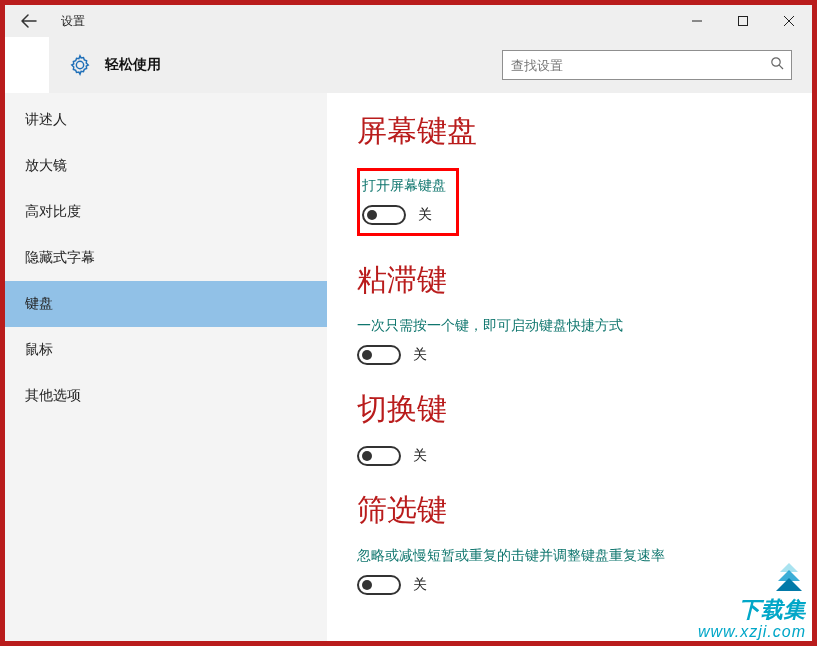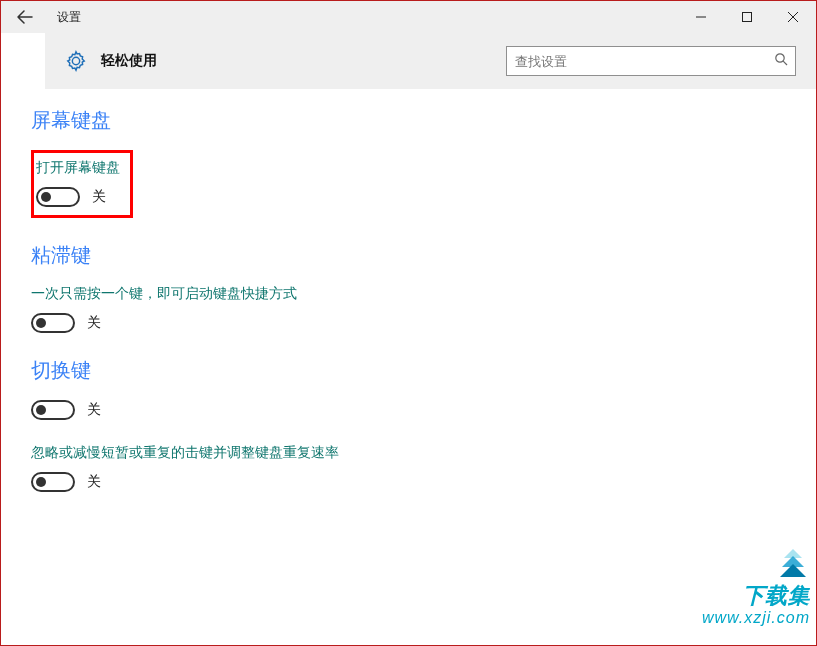--- a/index.html
+++ b/index.html
@@ -1,46 +1,46 @@
 <!DOCTYPE html>
 <html><head>
 <meta charset="utf-8">
 <style>
   * { box-sizing: border-box; margin: 0; padding: 0; font-family: "Microsoft YaHei", "Segoe UI", sans-serif; }
   body { background: #fff; }
-  .window { width: 817px; height: 646px; border: 1px solid #b91c1c; position: relative; background: #fff; overflow: hidden; }
+  .window { width: 817px; height: 646px; border: 5px solid #b91c1c; position: relative; background: #fff; overflow: hidden; }
   .titlebar { height: 32px; background: #efefef; display: flex; align-items: center; position: relative; }
   .back-btn { width: 48px; height: 32px; display: flex; align-items: center; justify-content: center; cursor: pointer; }
   .back-btn svg { width: 16px; height: 16px; }
   .title { font-size: 12px; color: #222; margin-left: 8px; }
   .win-controls { position: absolute; right: 0; top: 0; display: flex; }
   .win-btn { width: 46px; height: 32px; display: flex; align-items: center; justify-content: center; cursor: pointer; }
   .win-btn svg { width: 10px; height: 10px; }
   .subheader { height: 56px; background: #efefef; display: flex; align-items: center; padding: 0 20px; border-bottom: 0; margin-left: 44px; }
   .gear { width: 22px; height: 22px; margin-right: 14px; }
   .subtitle { font-size: 14px; font-weight: 600; color: #111; flex: 0 0 auto; }
   .search-wrap { margin-left: auto; width: 290px; }
   .search { width: 100%; height: 30px; border: 1px solid #8f8f8f; background: #fff; padding: 0 30px 0 8px; font-size: 13px; color: #666; outline: none; }
   .search::placeholder { color: #777; }
   .search-box { position: relative; }
   .search-icon { position: absolute; right: 8px; top: 50%; transform: translateY(-50%); pointer-events: none; }
   .body { display: flex; height: calc(100% - 88px); }
   .sidebar { width: 322px; background: #f4f4f4; padding-top: 4px; }
   .sidebar-item { height: 46px; display: flex; align-items: center; padding-left: 20px; font-size: 14px; color: #222; cursor: pointer; }
   .sidebar-item.selected { background: #91c1e7; }
   .content { flex: 1; background: #fff; padding: 18px 26px 10px 30px; overflow: hidden; position: relative; }
-  .section-title { font-size: 20px; font-weight: 400; color: #3b82f6; margin-bottom: 16px; margin-top: 0; }
+  .section-title { font-size: 30px; font-weight: 400; color: #b91c1c; margin-bottom: 16px; margin-top: 0; }
   .section { margin-bottom: 24px; }
   .desc { font-size: 14px; color: #0f766e; margin-bottom: 10px; }
   .toggle-row { display: flex; align-items: center; gap: 12px; }
   .toggle { width: 44px; height: 20px; border: 2px solid #333; border-radius: 10px; position: relative; background: #fff; cursor: pointer; }
   .toggle .knob { width: 10px; height: 10px; background: #333; border-radius: 50%; position: absolute; left: 3px; top: 50%; transform: translateY(-50%); }
   .toggle-label { font-size: 14px; color: #222; }
   .highlight { border: 3px solid #ff0000; padding: 6px 10px 8px 2px; display: inline-block; }
-  .watermark { position: absolute; right: 6px; bottom: 18px; text-align: right; }
+  .watermark { position: absolute; right: 6px; bottom: 0; text-align: right; }
   .wm-arrow { display:inline-block; }
   .wm-text { font-size: 22px; font-weight: 700; font-style: italic; color: #02a7c8; letter-spacing: 0.5px; }
   .wm-text2 { font-size: 16px; color: #02a7c8; font-style: italic; letter-spacing: 1px; margin-top: -2px; }
 </style>
 </head>
 <body>
 
 <div class="window">
 
   <div class="titlebar">
@@ -82,20 +82,43 @@
           <svg width="14" height="14" viewBox="0 0 14 14">
               <circle cx="6" cy="6" r="4.2" stroke="#666" stroke-width="1.2" fill="none"></circle>
               <line x1="9.2" y1="9.2" x2="13" y2="13" stroke="#666" stroke-width="1.2"></line>
             </svg>
         </span>
       </div>
     </div>
   </div>
 
   <div class="body">
+    <div class="sidebar">
+      <div class="sidebar-item">
+          <span>讲述人</span>
+        </div>
+      <div class="sidebar-item">
+          <span>放大镜</span>
+        </div>
+      <div class="sidebar-item">
+          <span>高对比度</span>
+        </div>
+      <div class="sidebar-item">
+          <span>隐藏式字幕</span>
+        </div>
+      <div class="sidebar-item selected">
+          <span>键盘</span>
+        </div>
+      <div class="sidebar-item">
+          <span>鼠标</span>
+        </div>
+      <div class="sidebar-item">
+          <span>其他选项</span>
+        </div>
+    </div>
 
     <div class="content">
 
       <div class="section">
         <div class="section-title">屏幕键盘</div>
         <div class="highlight">
           <div class="desc">打开屏幕键盘</div>
           <div class="toggle-row">
             <div class="toggle">
                 <div class="knob"></div>
@@ -120,20 +143,21 @@
         <div class="section-title">切换键</div>
         <div class="toggle-row">
           <div class="toggle">
               <div class="knob"></div>
             </div>
           <span class="toggle-label">关</span>
         </div>
       </div>
 
       <div class="section">
+        <div class="section-title">筛选键</div>
         <div class="desc">忽略或减慢短暂或重复的击键并调整键盘重复速率</div>
         <div class="toggle-row">
           <div class="toggle">
               <div class="knob"></div>
             </div>
           <span class="toggle-label">关</span>
         </div>
       </div>
 
     </div>

